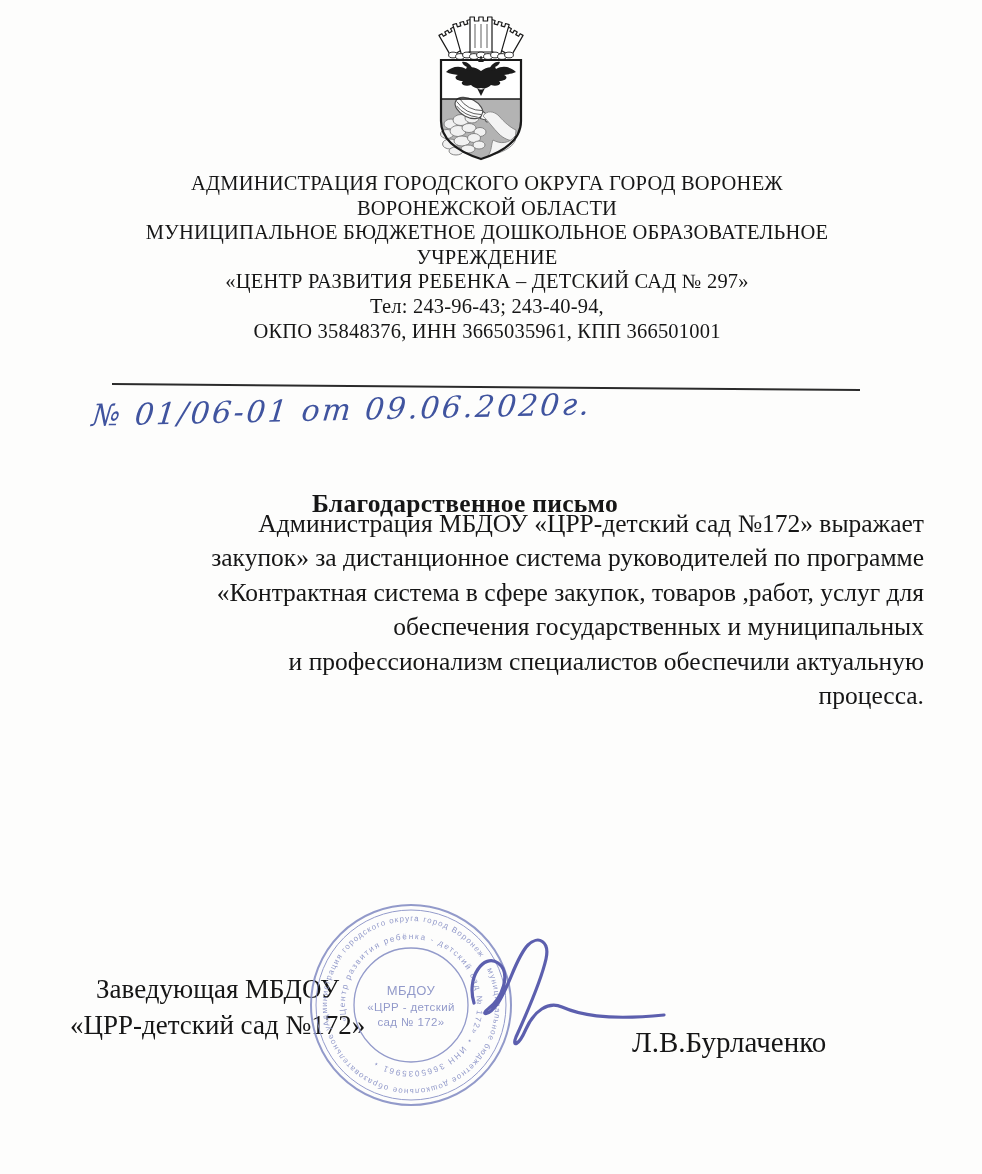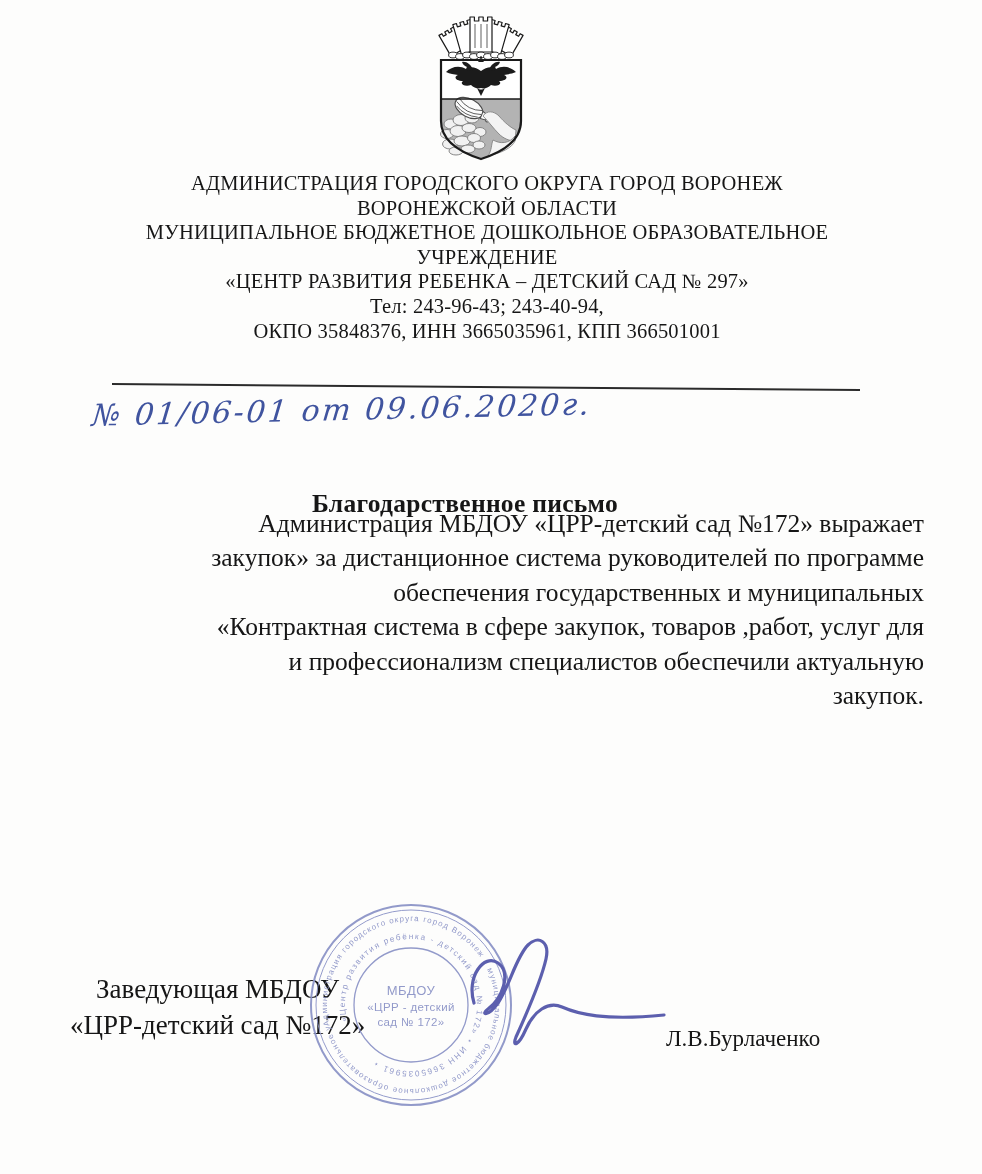--- a/index.html
+++ b/index.html
@@ -36,21 +36,21 @@
     white-space:nowrap;
     text-align:center;
   }
   .stamp{position:absolute;left:308px;top:902px;width:206px;height:206px;opacity:.92;}
   .stamp text{fill:#8a92c6;font-family:"Liberation Sans",sans-serif;}
   .stamp .ring-t{font-size:8px;letter-spacing:1.1px;}
   .stamp .ring-i{font-size:8.2px;letter-spacing:1.6px;}
   .stamp .c1{font-size:13px;letter-spacing:.5px;}
   .stamp .c2{font-size:11.5px;letter-spacing:.4px;}
   .autograph{position:absolute;left:458px;top:925px;width:210px;height:145px;}
-  .sig-name{position:absolute;left:666px;top:1026px;font-size:23px;white-space:nowrap;}
+  .sig-name{position:absolute;left:632px;top:1026px;font-size:29px;white-space:nowrap;}
 </style>
 </head>
 <body>
 
 <div class="page">
 
   <svg class="arms" viewBox="0 0 96 154" xmlns="http://www.w3.org/2000/svg">
     <g fill="#ffffff" stroke="#1a1a1a" stroke-width="1.2" stroke-linejoin="round">
       <g transform="rotate(-30 19 36)">
           <path d="M12,46 V22 h3.4 v3 h3.3 v-3 h3.4 v3 h3.3 v-3 h3.4 V46 Z"></path>
@@ -135,24 +135,24 @@
 
   <div class="rule"></div>
 
   <div class="ref-note">№ 01/06-01 от 09.06.2020г.</div>
 
   <div class="title">Благодарственное письмо</div>
 
   <div class="body-text">
     <div>Администрация МБДОУ «ЦРР-детский сад №172» выражает</div>
     <div>закупок» за дистанционное система руководителей по программе</div>
+    <div>«Контрактная система в сфере закупок, товаров ,работ, услуг для</div>
     <div>обеспечения государственных и муниципальных</div>
-    <div>«Контрактная система в сфере закупок, товаров ,работ, услуг для</div>
     <div>и профессионализм специалистов обеспечили актуальную</div>
-    <div>закупок.</div>
+    <div>процесса.</div>
   </div>
 
   <div class="sig-pos">
     <div>Заведующая МБДОУ</div>
     <div>«ЦРР-детский сад №172»</div>
   </div>
 
   <svg class="stamp" viewBox="0 0 206 206" xmlns="http://www.w3.org/2000/svg">
     <defs>
       <path id="ringO" d="M19,103 A84,84 0 1 1 187,103 A84,84 0 1 1 19,103"></path>

